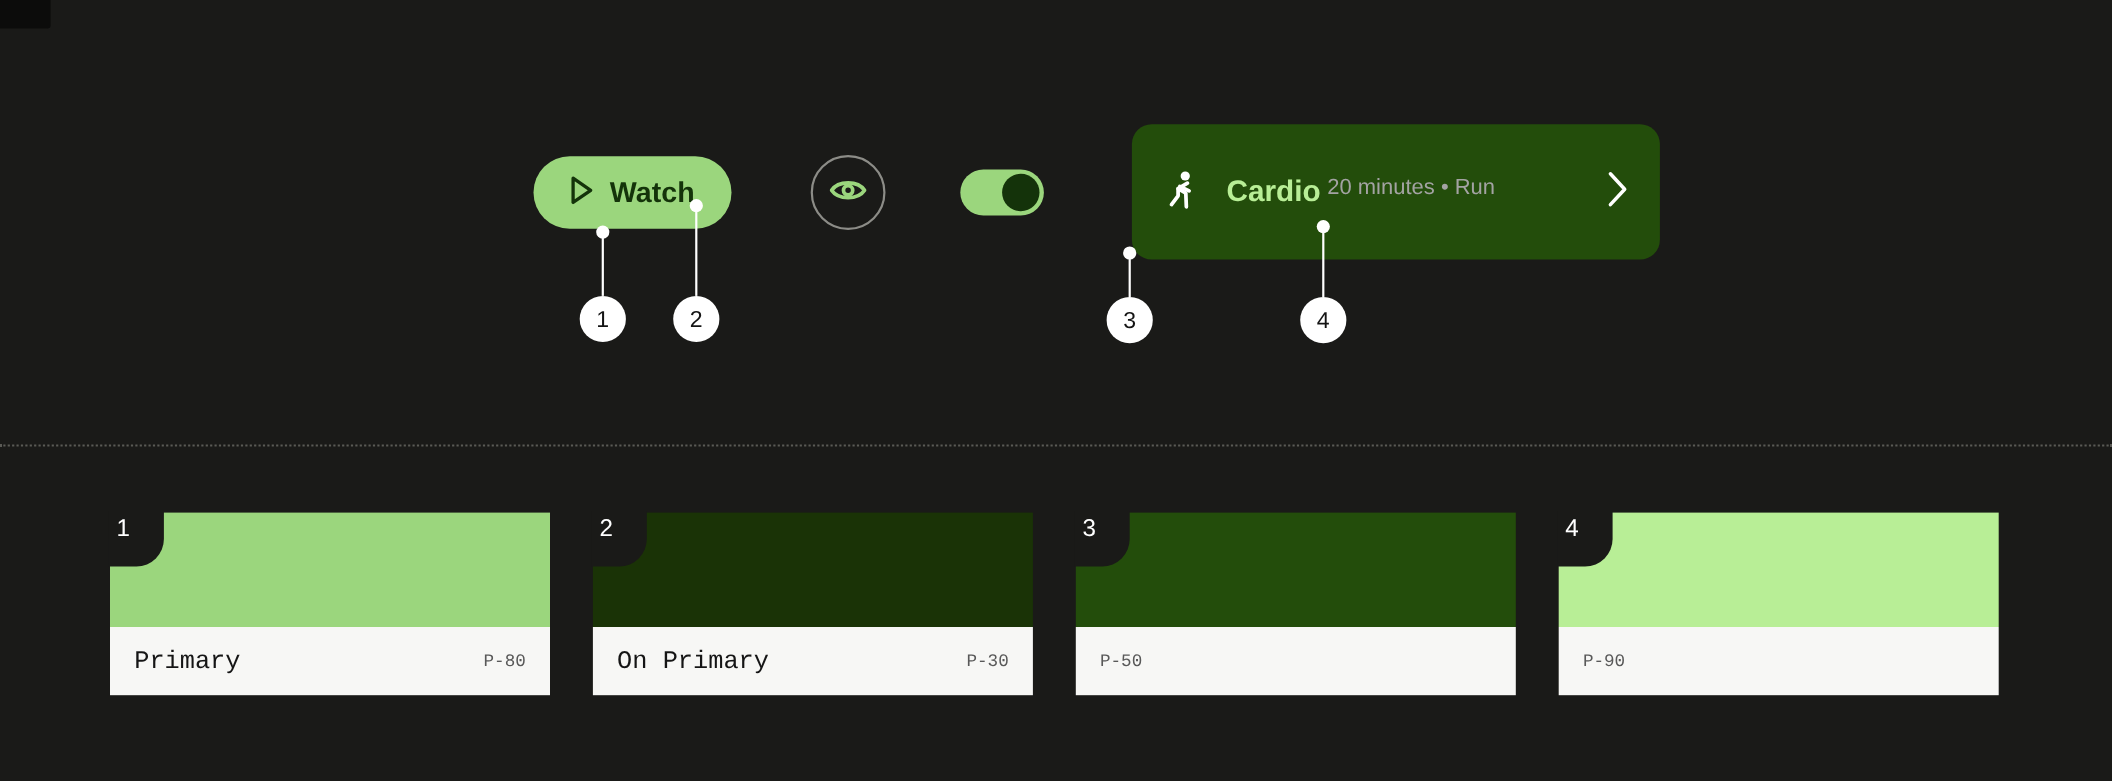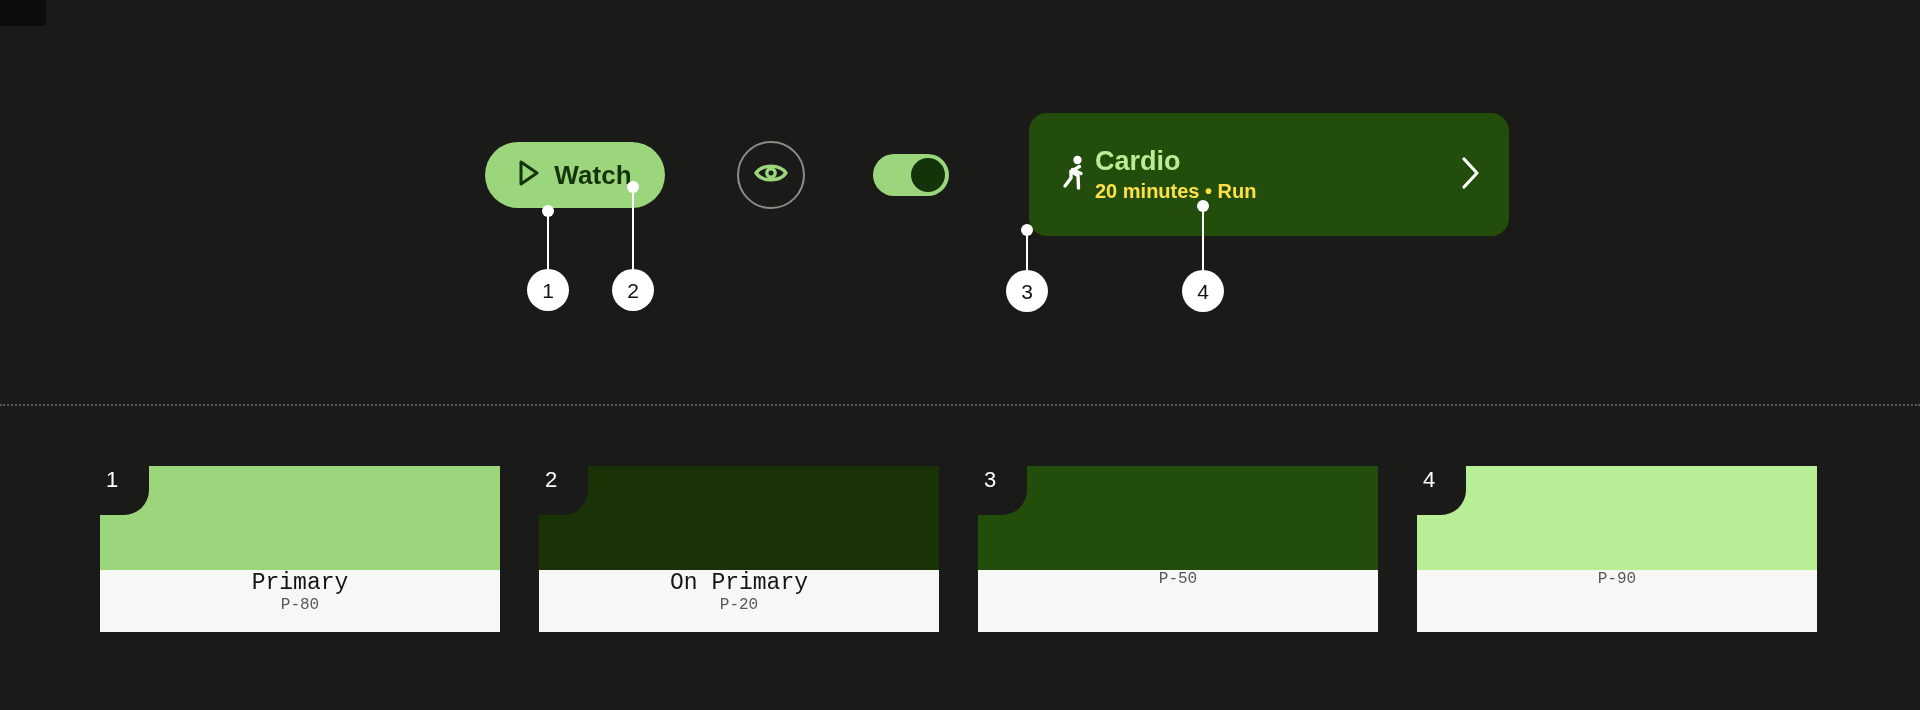--- a/index.html
+++ b/index.html
@@ -114,35 +114,36 @@
     position: relative;
   }
   #cardio-icon-wrap {
     width: 40px;
     display: flex;
     align-items: center;
     justify-content: center;
     flex: 0 0 auto;
   }
   #cardio-text {
-    display: flex;
-    flex-direction: column;
+    margin-left: 20px;
+    display: flex;
+    flex-direction: row;
     gap: 6px;
     flex: 1 1 auto;
   }
   #cardio-title {
     color: #B8EE96;
     font-size: 27px;
     font-weight: 700;
     line-height: 1.05;
   }
   #cardio-subtitle {
-    color: #fde047;
+    color: #a3a3a3;
     font-size: 20px;
-    font-weight: 700;
+    font-weight: 400;
     line-height: 1.05;
   }
   #cardio-chevron { flex: 0 0 auto; display: block; }
 
   
   .callout {
     position: absolute;
     pointer-events: none;
   }
   .callout-dot {
@@ -213,23 +214,22 @@
     color: #FFFFFF;
     font-size: 22px;
     font-weight: 400;
     line-height: 1.25;
   }
   .swatch-label-bar {
     height: 62px;
     background: #F7F7F5;
     display: flex;
     align-items: center;
-    justify-content: flex-start;
+    justify-content: space-between;
     padding: 0 22px;
-    flex-direction: column;
   }
   .swatch-name {
     color: #151515;
     font-family: "Liberation Mono", "DejaVu Sans Mono", monospace;
     font-size: 23px;
     font-weight: 400;
     letter-spacing: 0px;
     white-space: nowrap;
   }
   .swatch-token {
@@ -333,21 +333,21 @@
     </div>
   </div>
 
   <div class="swatch">
     <div class="swatch-color" style="background:#1A3306;"></div>
     <div class="swatch-notch">
       <span class="swatch-notch-num">2</span>
     </div>
     <div class="swatch-label-bar">
       <span class="swatch-name">On Primary</span>
-      <span class="swatch-token">P-20</span>
+      <span class="swatch-token">P-30</span>
     </div>
   </div>
 
   <div class="swatch">
     <div class="swatch-color" style="background:#234D0B;"></div>
     <div class="swatch-notch">
       <span class="swatch-notch-num">3</span>
     </div>
     <div class="swatch-label-bar">
       <span class="swatch-token">P-50</span>

